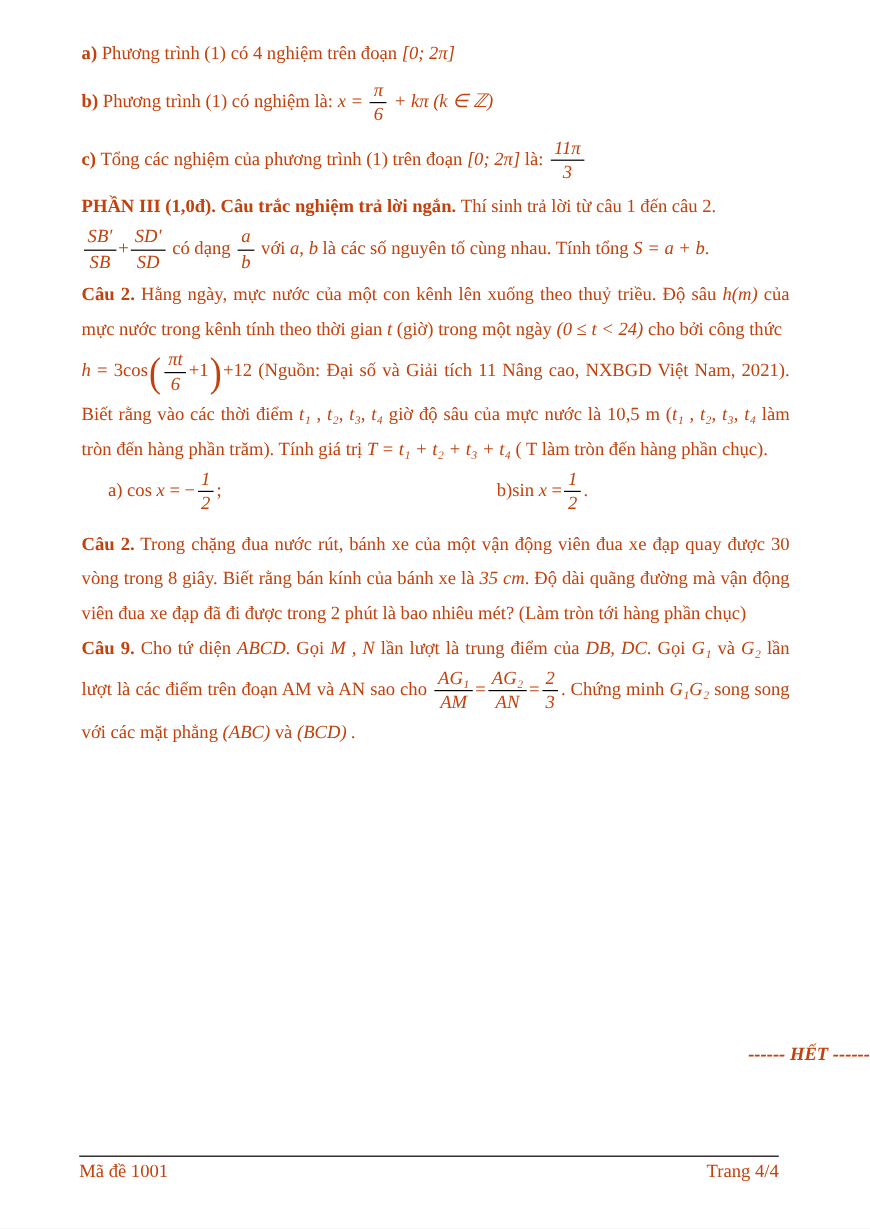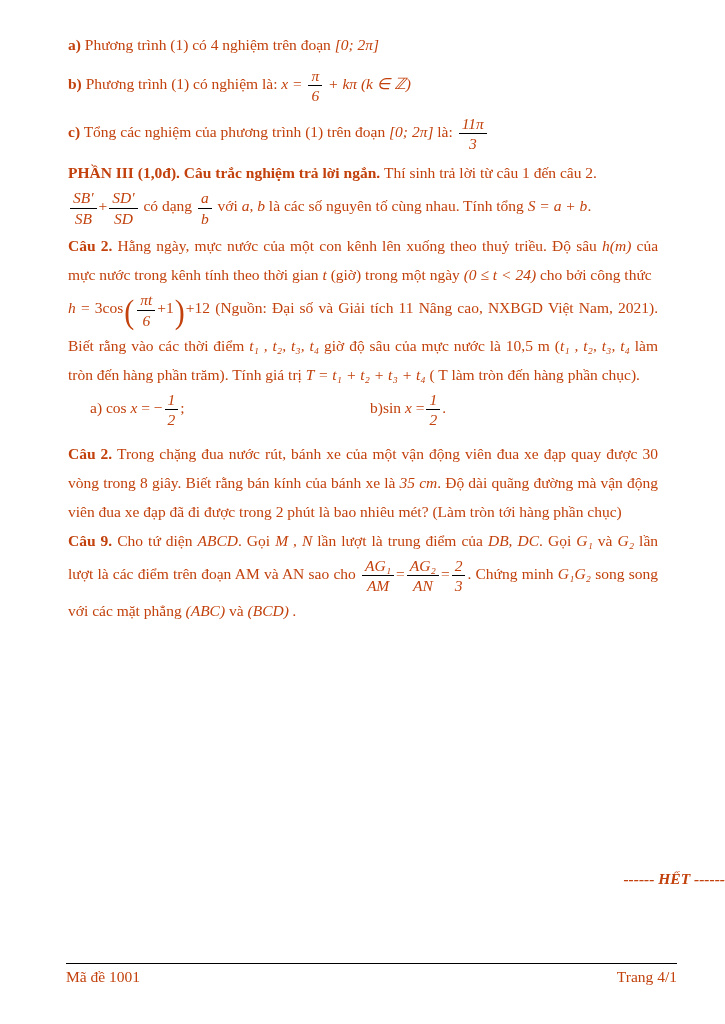--- a/index.html
+++ b/index.html
@@ -27,29 +27,29 @@
     line-height:1.12; font-style:italic; margin:2px 2px;
   }
   .frac .num { display:block; border-bottom:1px solid #000; padding:0 3px 1px; }
   .frac .den { display:block; padding-top:1px; }
   .bigp {
     font-size:30px; font-weight:400; vertical-align:middle;
     display:inline-block; transform:scaleY(1.15); margin:0 1px;
   }
   .sqrt { white-space:nowrap; }
   .sqrt .arg { border-top:1px solid #000; padding:0 2px 0 0; }
-  .eq-row { display:flex; line-height:29px; }
+  .eq-row { display:flex; line-height:29px;gap:44px; }
   .eq-a { margin-left:22px; width:280px; }
   .eq-b { }
   .endmark {
     position:absolute; top:870px; left:0; width:100%;
     text-align:right; font-weight:bold; font-style:italic;
   }
   .footer {
-    position:absolute; top:963px; left:66px; right:48px;
+    position:absolute; top:963px; left:66px; right:76px;
     border-top:1px solid #000; padding-top:4px;
     display:flex; justify-content:space-between; line-height:18px;
   }
 </style>
 </head>
 <body>
 
 <div class="page">
   <div class="content">
 
@@ -151,15 +151,15 @@
       <span class="mi">(ABC)</span>
       <span>và</span>
       <span class="mi">(BCD) .</span>
     </p>
   </div>
 
   <div class="endmark">------ HẾT ------</div>
 
   <div class="footer">
     <span>Mã đề 1001</span>
-    <span>Trang 4/1</span>
+    <span>Trang 4/4</span>
   </div>
 </div>
 
 </body></html>

